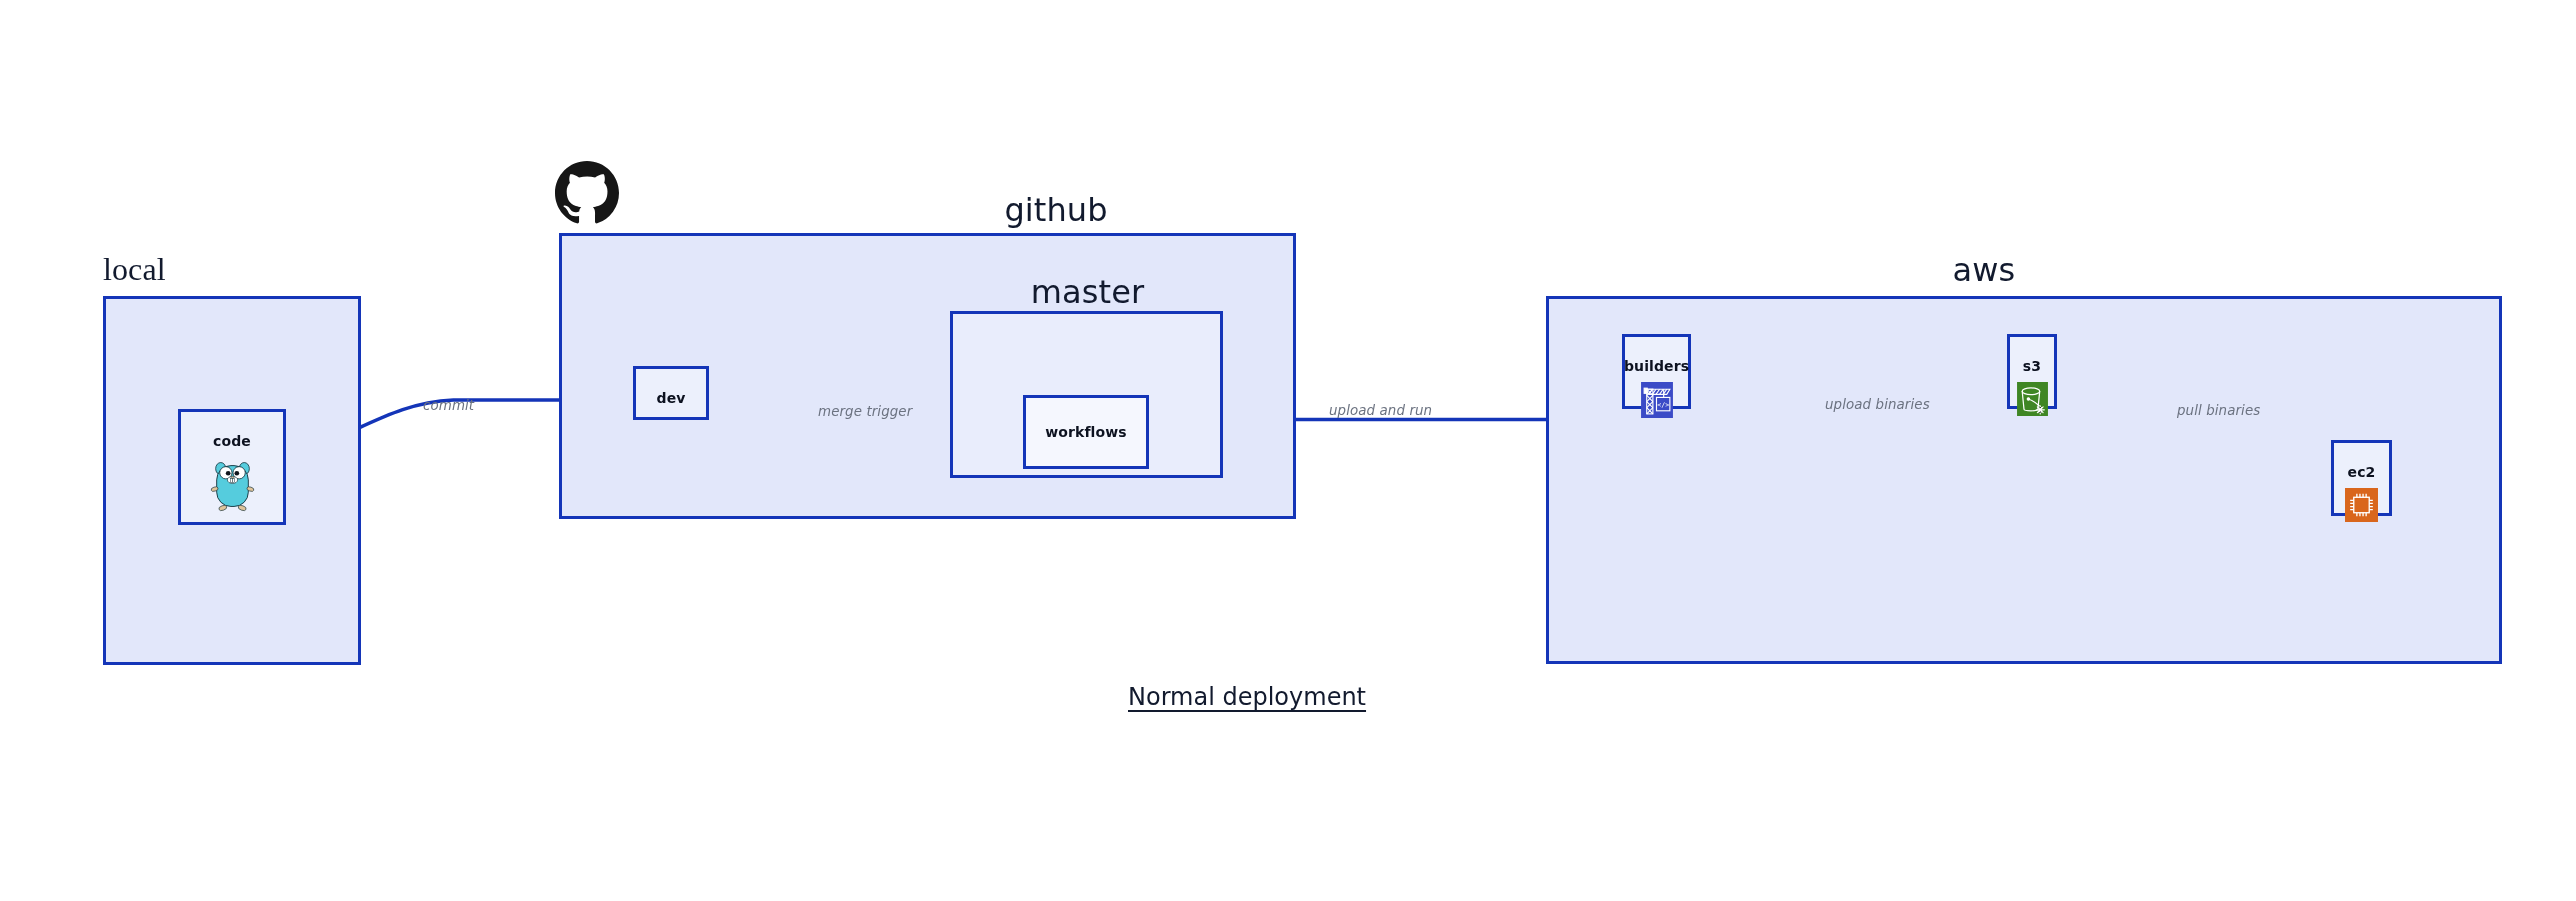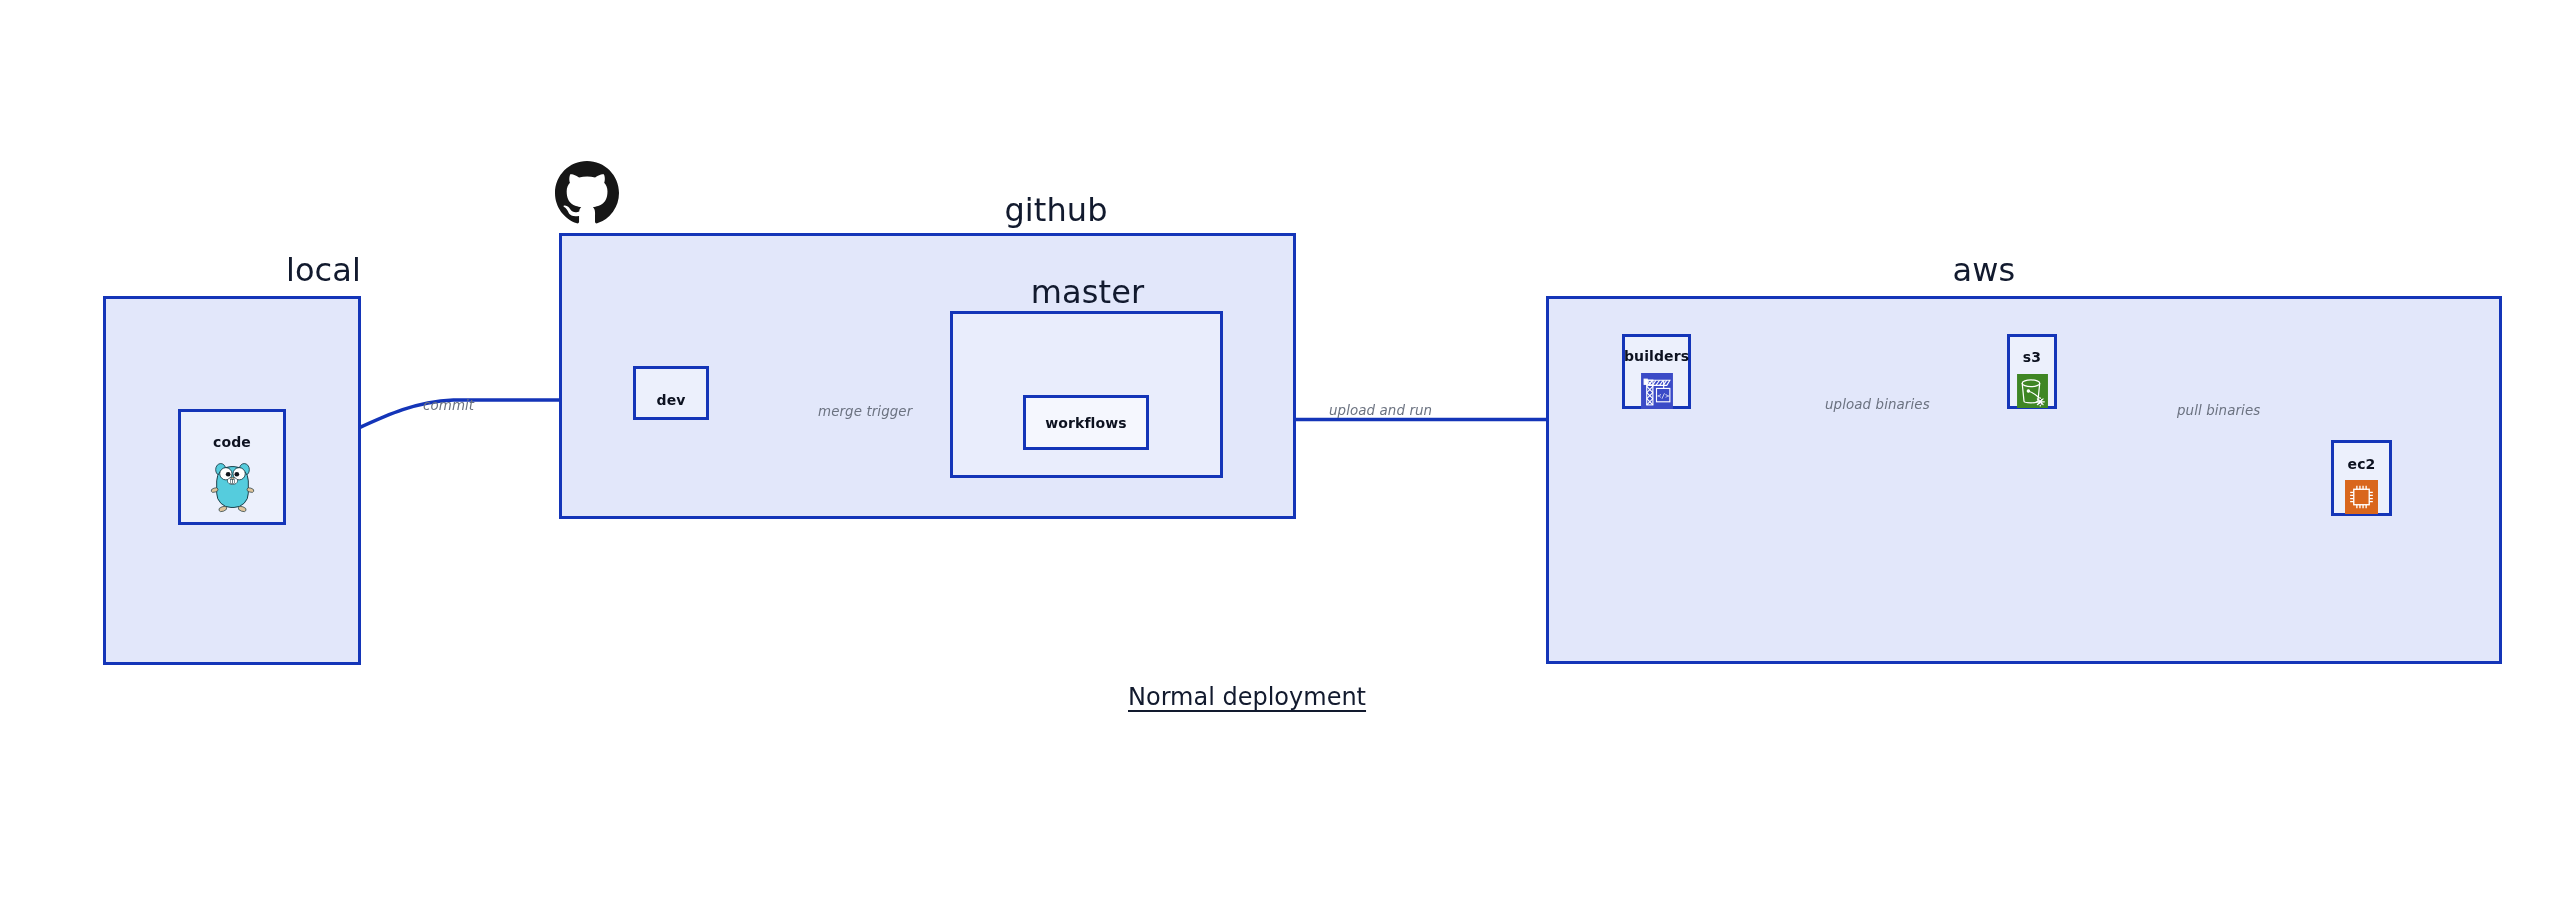--- a/index.html
+++ b/index.html
@@ -44,22 +44,21 @@
 
   
   .node {
     position: absolute;
     box-sizing: border-box;
     background: #ecf0fc;
     border: 3.1px solid #1435b8;
     display: flex;
     flex-direction: column;
     align-items: center;
-    padding-top: 14px;
-    justify-content: center;
+    padding-top: 21px;
   }
   .node.white {
     background: #f5f7fe;
   }
   .node-label {
     color: #0d1220;
     font-size: 14px;
     font-weight: 700;
     white-space: nowrap;
     letter-spacing: 0.1px;
@@ -128,21 +127,21 @@
   <g>
     <path d="M 3380 782 L 3892 782" fill="none" stroke="#1435b8" stroke-width="7" marker-end="url(#arrowhead)"></path>
   </g>
 
   <g>
     <path d="M 4066 779 C 4180 786 4210 800 4260 820" fill="none" stroke="#1435b8" stroke-width="7"></path>
     <path d="M 4320 818 C 4420 852 4470 900 4520 922" fill="none" stroke="#1435b8" stroke-width="7" marker-end="url(#arrowhead)"></path>
   </g>
 </svg>
 
-<div class="group-label" style="left:103px; top:251px; width:258px; text-align:right;">local</div>
+<div class="group-label" style="left:103px; top:251px; width:258px; text-align:left;font-family:Liberation Serif, serif;">local</div>
 
 <div class="group" style="left:103px; top:296px; width:258px; height:369px;">
 </div>
 
 <div class="node" style="left:178px; top:409px; width:108px; height:116px;">
   <span class="node-label">code</span>
   <span class="node-icon go-logo">
     <svg width="49" height="56" viewBox="0 0 96 108" xmlns="http://www.w3.org/2000/svg">
 
       <ellipse cx="25" cy="22" rx="10" ry="12" fill="#55ccdd" stroke="#16333d" stroke-width="1.6"></ellipse>
@@ -187,21 +186,21 @@
 
 <div class="group-label" style="left:951px; top:273px; width:273px; text-align:center;">master</div>
 
 <div class="group sub" style="left:950px; top:311px; width:273px; height:167px;">
 </div>
 
 <div class="node" style="left:633px; top:366px; width:76px; height:54px;">
   <span class="node-label">dev</span>
 </div>
 
-<div class="node white" style="left:1023px; top:395px; width:126px; height:55px; justify-content:center; padding-top:0;">
+<div class="node white" style="left:1023px; top:395px; width:126px; height:74px; justify-content:center; padding-top:0;">
   <span class="node-label">workflows</span>
 </div>
 
 <div class="group-label" style="left:1855px; top:251px; width:258px; text-align:center;">aws</div>
 
 <div class="group" style="left:1546px; top:296px; width:956px; height:368px;">
 </div>
 
 <div class="node" style="left:1622px; top:334px; width:69px; height:75px;">
   <span class="node-label">builders</span>

